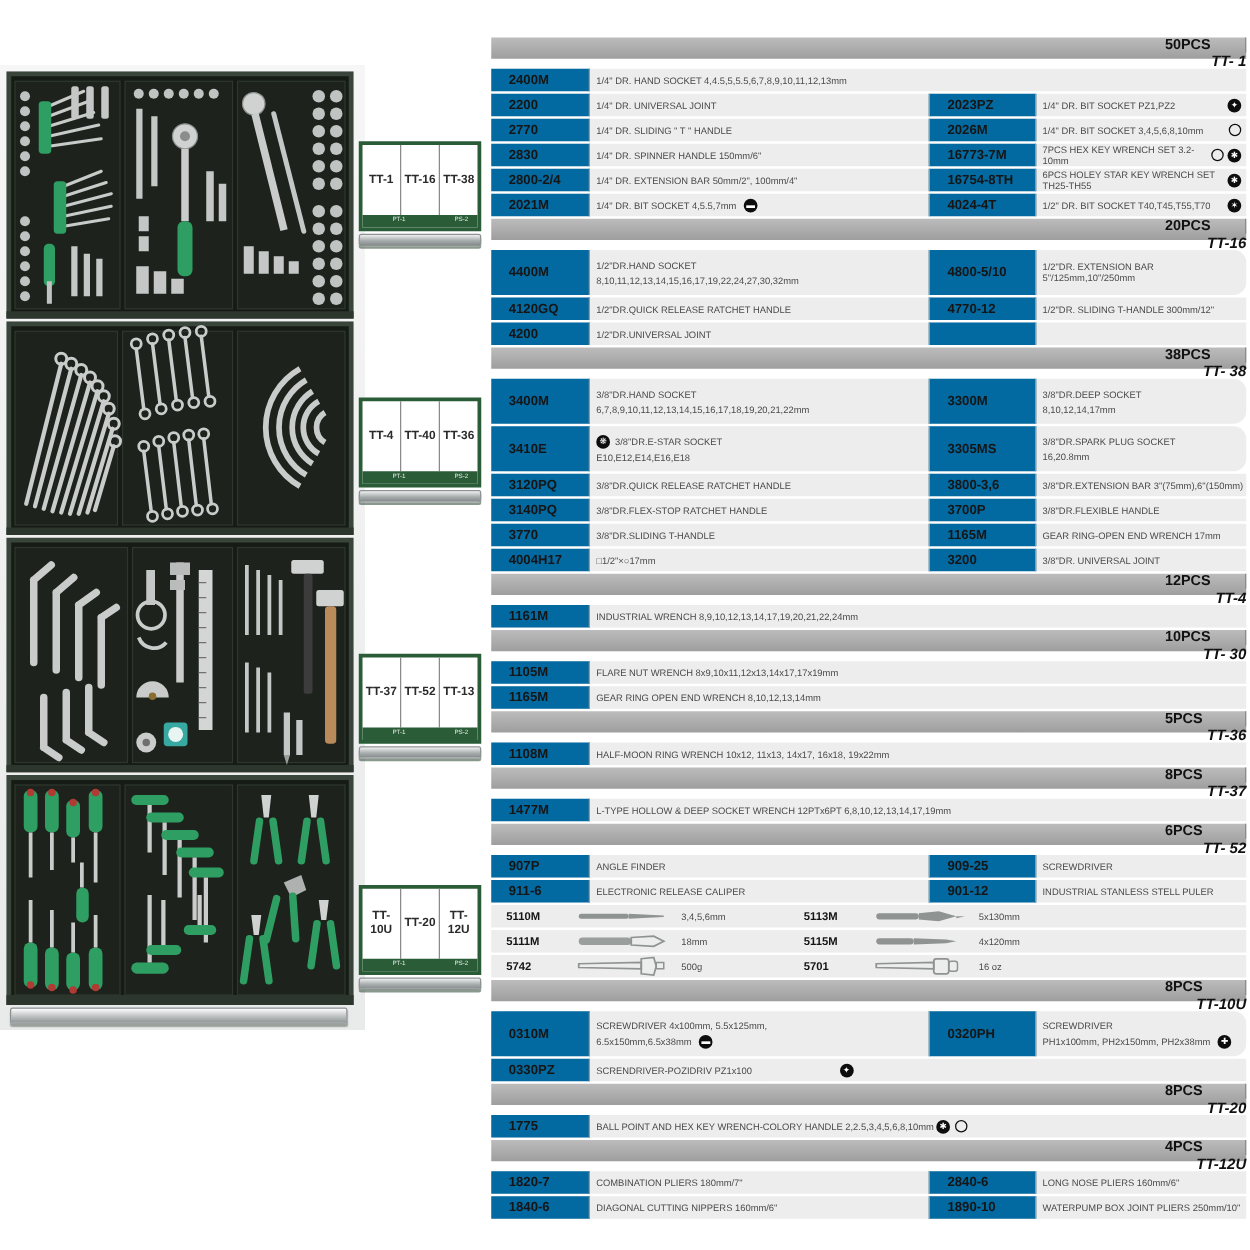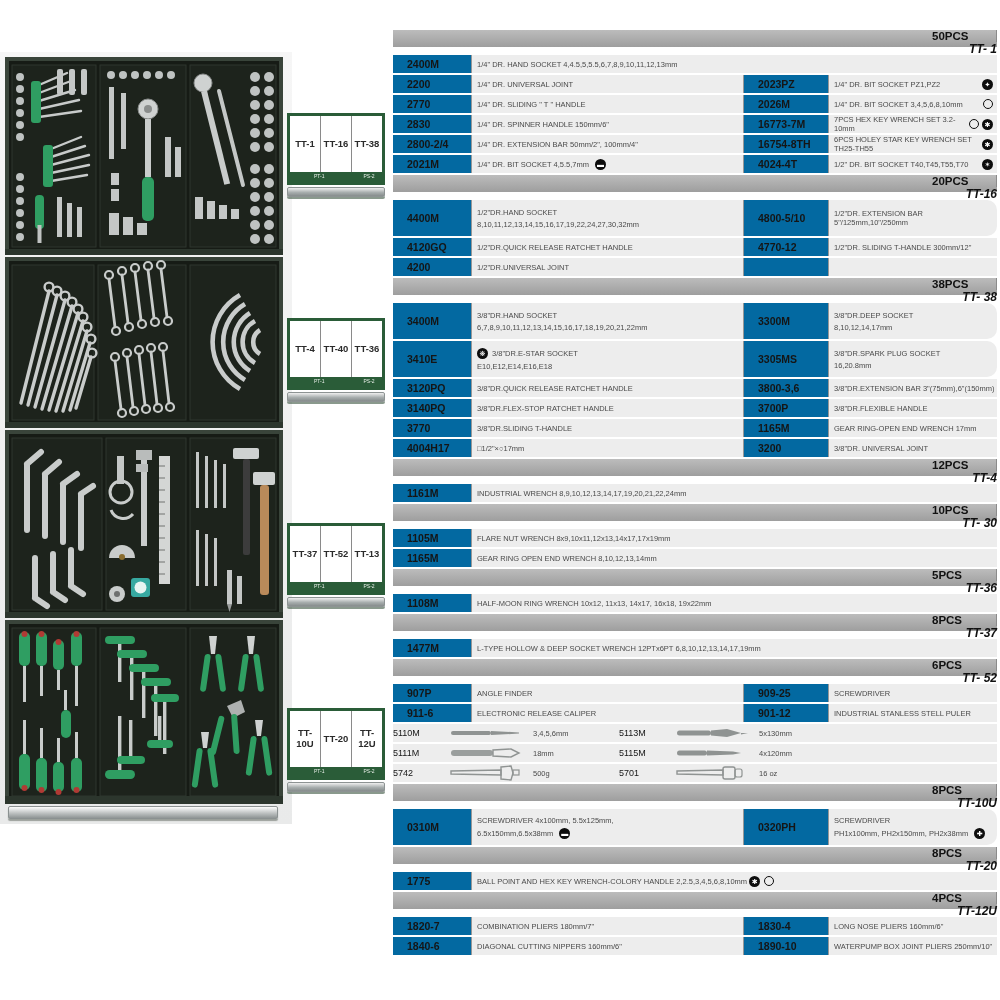--- a/index.html
+++ b/index.html
@@ -29,21 +29,21 @@
   .m2{width:70px;border-left:1px solid #979797;}
   .d1{width:266px;padding-left:5px;}
   .df{flex:1;padding-left:5px;}
   .d2{flex:1;padding-left:5px;}
   .dcol{flex-direction:column;align-items:flex-start;justify-content:center;row-gap:3px;}
   .icgrp{margin-left:auto;margin-right:4px;display:inline-flex;gap:3px;align-items:center;}
   .ic{width:11px;height:11px;border-radius:50%;background:#0d0d0d;color:#fff;display:inline-flex;align-items:center;justify-content:center;font-size:7px;line-height:1;flex:none;}
   .ic.o{background:transparent;border:1.7px solid #0d0d0d;width:8px;height:8px;}
   .ic.inl{margin-left:6px;}
   .ln{display:inline-flex;align-items:center;}
-  .t13m{width:56px;font-weight:normal;font-size:9px;color:#151515;padding-left:0;display:flex;align-items:center;}
+  .t13m{width:56px;font-weight:bold;font-size:9px;color:#151515;padding-left:12px;display:flex;align-items:center;}
   .t13s{width:86px;display:flex;align-items:center;font-size:7.5px;}
   .t13i{width:84px;display:flex;align-items:center;}
 </style>
 </head>
 <body>
 
 <div class="page">
   <div class="photo-bg"></div>
 
   <div class="drawer" style="top:57px;">
@@ -758,20 +758,27 @@
         </div>
         <div class="td m m2">0320PH</div>
         <div class="td d2 dcol">
           <span>SCREWDRIVER</span>
           <span class="ln">
             <span>PH1x100mm, PH2x150mm, PH2x38mm</span>
             <span class="ic inl">✚</span>
           </span>
         </div>
       </div>
+    <div class="tr">
+        <div class="td m">0330PZ</div>
+        <div class="td df">
+          <span>SCRENDRIVER-POZIDRIV PZ1x100</span>
+          <span class="ic inl" style="margin-left:70px;">✦</span>
+        </div>
+      </div>
 
     <div class="sh">
         <div class="shp">8PCS</div>
         <div class="shc">TT-20</div>
       </div>
     <div class="tr">
         <div class="td m">1775</div>
         <div class="td df">
           <span>BALL POINT AND HEX KEY WRENCH-COLORY HANDLE 2,2.5,3,4,5,6,8,10mm</span>
           <span class="ic inl" style="margin-left:2px;">✱</span>
@@ -781,21 +788,21 @@
 
     <div class="sh">
         <div class="shp">4PCS</div>
         <div class="shc">TT-12U</div>
       </div>
     <div class="tr">
         <div class="td m">1820-7</div>
         <div class="td d1">
           <span>COMBINATION PLIERS 180mm/7"</span>
         </div>
-        <div class="td m m2">1830-4</div>
+        <div class="td m m2">2840-6</div>
         <div class="td d2">
           <span>LONG NOSE PLIERS 160mm/6"</span>
         </div>
       </div>
     <div class="tr">
         <div class="td m">1840-6</div>
         <div class="td d1">
           <span>DIAGONAL CUTTING NIPPERS 160mm/6"</span>
         </div>
         <div class="td m m2">1890-10</div>

